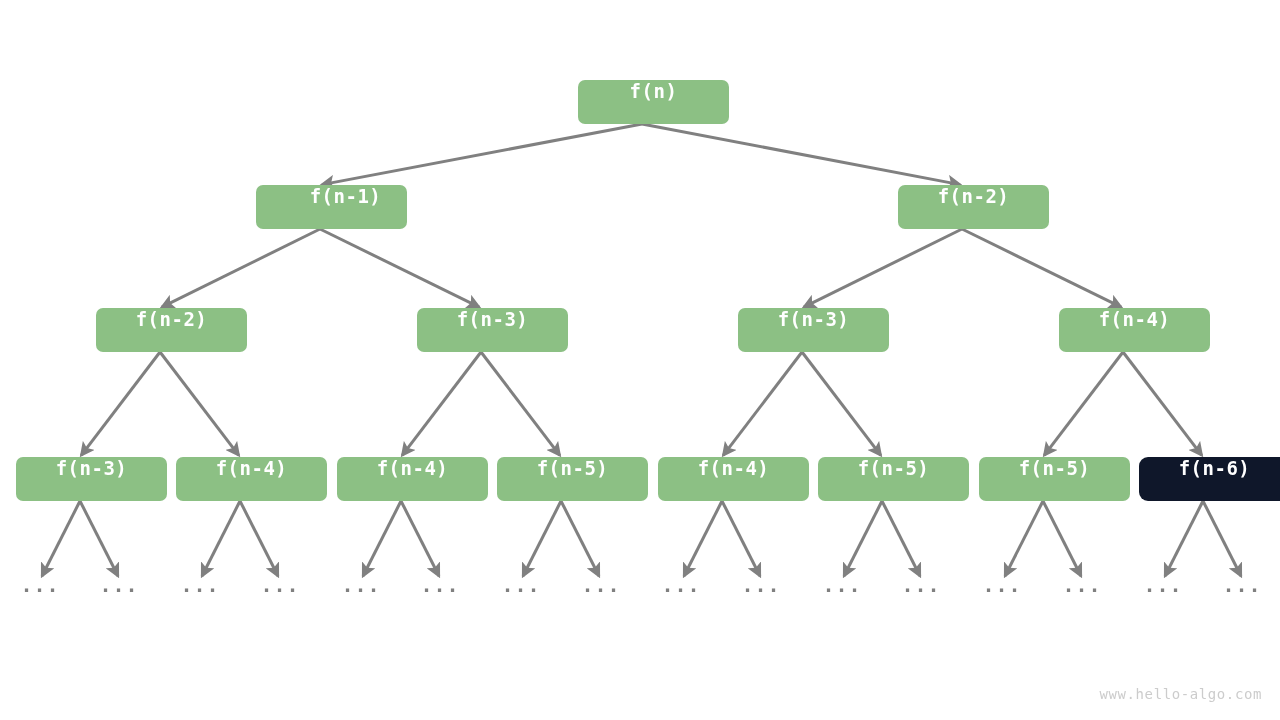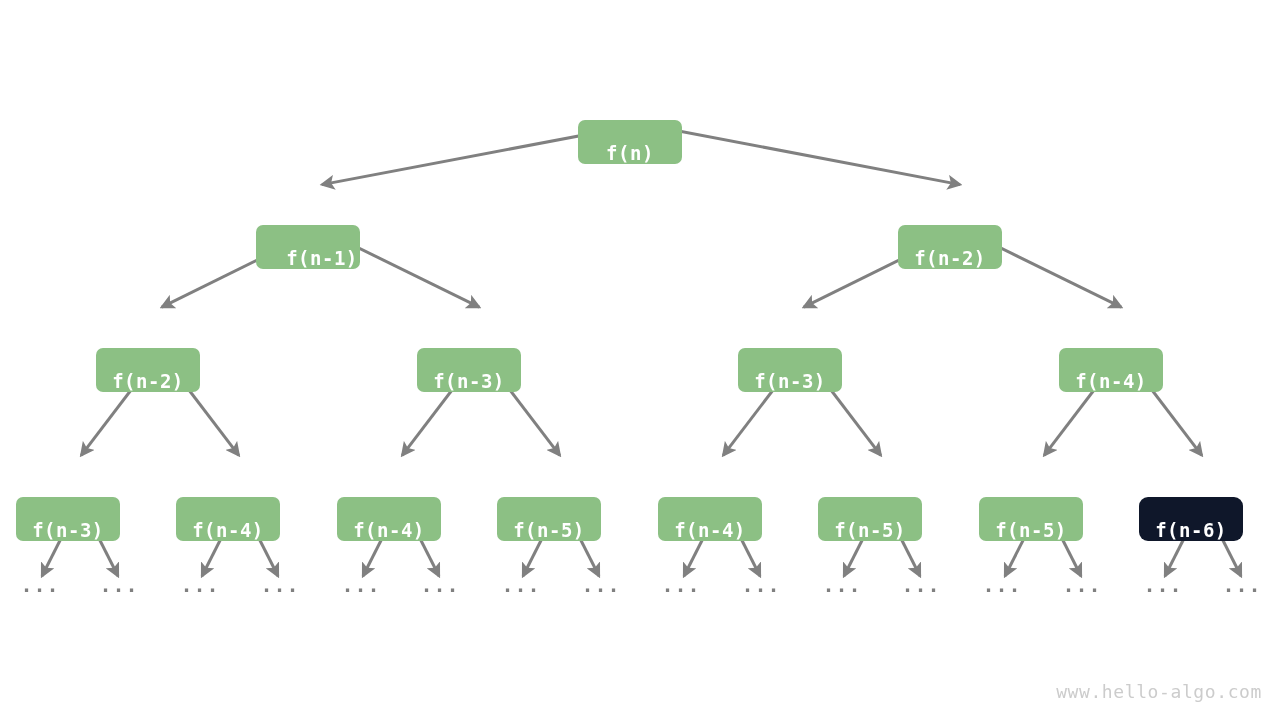--- a/index.html
+++ b/index.html
@@ -18,56 +18,55 @@
   #edges {
     position: absolute;
     left: 0;
     top: 0;
     width: 1280px;
     height: 720px;
     pointer-events: none;
   }
   .node {
     position: absolute;
-    width: 104px;
+    width: 151px;
     height: 44px;
     border-radius: 7px;
     background: #8cc084;
     color: #ffffff;
     font-family: "DejaVu Sans Mono", "Liberation Mono", monospace;
     font-size: 19px;
     font-weight: bold;
     letter-spacing: 0.5px;
     display: flex;
-    align-items: flex-end;
+    align-items: flex-start;
     justify-content: center;
     box-sizing: border-box;
     z-index: 2;
-    margin-top: 40px;
   }
   .ellipsis {
     position: absolute;
     width: 40px;
     height: 20px;
     color: #808080;
     font-family: "DejaVu Sans Mono", "Liberation Mono", monospace;
     font-size: 20px;
     font-weight: bold;
     line-height: 20px;
     text-align: center;
     letter-spacing: 1px;
     z-index: 2;
   }
   #watermark {
     position: absolute;
     right: 18px;
     bottom: 18px;
     color: #cccccc;
     font-family: "DejaVu Sans Mono", "Liberation Mono", monospace;
-    font-size: 18px;
+    font-size: 14px;
     letter-spacing: 0.6px;
     white-space: nowrap;
   }
 </style>
 </head>
 <body>
 
 <div id="canvas">
 
   <svg id="edges" viewBox="0 0 1280 720" width="1280" height="720">

